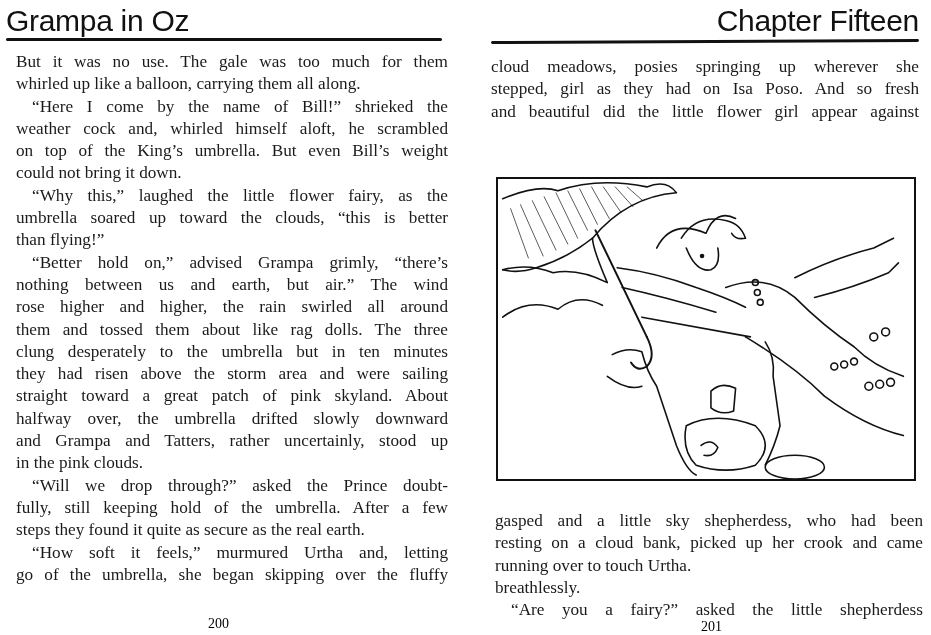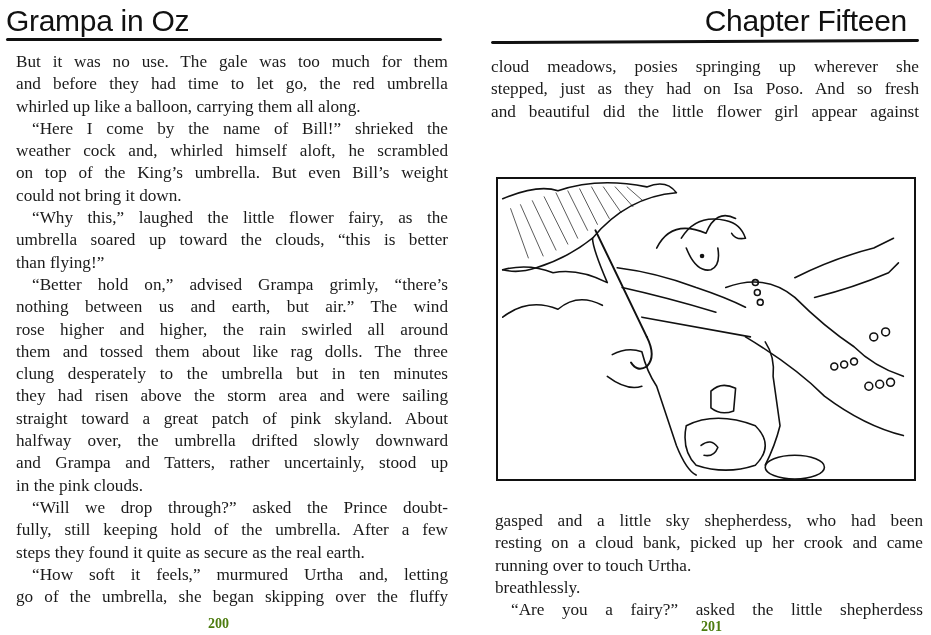--- a/index.html
+++ b/index.html
@@ -19,21 +19,21 @@
   .running-head {
     position: absolute;
     font-family: "Liberation Sans", "DejaVu Sans", sans-serif;
     font-size: 30px;
     line-height: 34px;
     color: #111;
     letter-spacing: -0.3px;
     white-space: nowrap;
   }
   #page-left .running-head { left: 6px; top: 4px; }
-  #page-right .running-head { right: 24px; top: 4px; }
+  #page-right .running-head { right: 12px; top: 4px; }
 
   .head-rule {
     position: absolute; height: 3px; background: #111; border-radius: 2px;
   }
   #page-left .head-rule { left: 6px; top: 38px; width: 436px; }
   #page-right .head-rule { left: 26px; top: 40px; width: 428px; transform: rotate(-0.3deg); }
 
   .body-text {
     position: absolute;
     font-family: "Liberation Serif", "DejaVu Serif", serif;
@@ -49,41 +49,39 @@
     display: block; white-space: nowrap;
     text-align: justify; text-align-last: justify;
   }
   .line.last { text-align-last: left; }
   .line.indent { padding-left: 16px; }
 
   .folio {
     position: absolute;
     font-family: "Liberation Serif", "DejaVu Serif", serif;
     font-size: 14px;
-    color: #4d7c0f;
-    font-weight: bold;
+    color: #000000;
   }
   #page-left .folio { left: 208px; top: 616px; }
   #page-right .folio { left: 236px; top: 619px; }
 
   .illustration {
     position: absolute; left: 496px; top: 177px; width: 420px; height: 304px;
     border: 2px solid #111; box-sizing: border-box; background: #fff; overflow: hidden;
   }
   .illustration svg { width: 100%; height: 100%; display: block; }
 </style>
 </head>
 <body>
 
 <div class="page" id="page-left">
   <div class="running-head">Grampa in Oz</div>
   <div class="head-rule"></div>
   <div class="body-text" id="left-body">
       <span class="line">But it was no use.  The gale was too much for them</span>
-      <span class="line">and before they had time to let go, the red umbrella</span>
       <span class="line last">whirled up like a balloon, carrying them all along.</span>
       <span class="line indent">“Here I come by the name of Bill!” shrieked the</span>
       <span class="line">weather cock and, whirled himself aloft, he scrambled</span>
       <span class="line">on top of the King’s umbrella.  But even Bill’s weight</span>
       <span class="line last">could not bring it down.</span>
       <span class="line indent">“Why this,” laughed the little flower fairy, as the</span>
       <span class="line">umbrella soared up toward the clouds, “this is better</span>
       <span class="line last">than flying!”</span>
       <span class="line indent">“Better hold on,” advised Grampa grimly, “there’s</span>
       <span class="line">nothing between us and earth, but air.”  The wind</span>
@@ -102,21 +100,21 @@
       <span class="line">go of the umbrella, she began skipping over the fluffy</span>
     </div>
   <div class="folio">200</div>
 </div>
 
 <div class="page" id="page-right">
   <div class="running-head">Chapter Fifteen</div>
   <div class="head-rule"></div>
   <div class="body-text top" id="right-body-top">
       <span class="line">cloud meadows, posies springing up wherever she</span>
-      <span class="line">stepped, just as they had on Isa Poso.  And so fresh</span>
+      <span class="line">stepped, girl as they had on Isa Poso.  And so fresh</span>
       <span class="line">and beautiful did the little flower girl appear against</span>
     </div>
   <div class="body-text bottom" id="right-body-bottom">
       <span class="line">gasped and a little sky shepherdess, who had been</span>
       <span class="line">resting on a cloud bank, picked up her crook and came</span>
       <span class="line last">running over to touch Urtha.</span>
       <span class="line last">breathlessly.</span>
       <span class="line indent">“Are you a fairy?” asked the little shepherdess</span>
     </div>
   <div class="folio">201</div>

